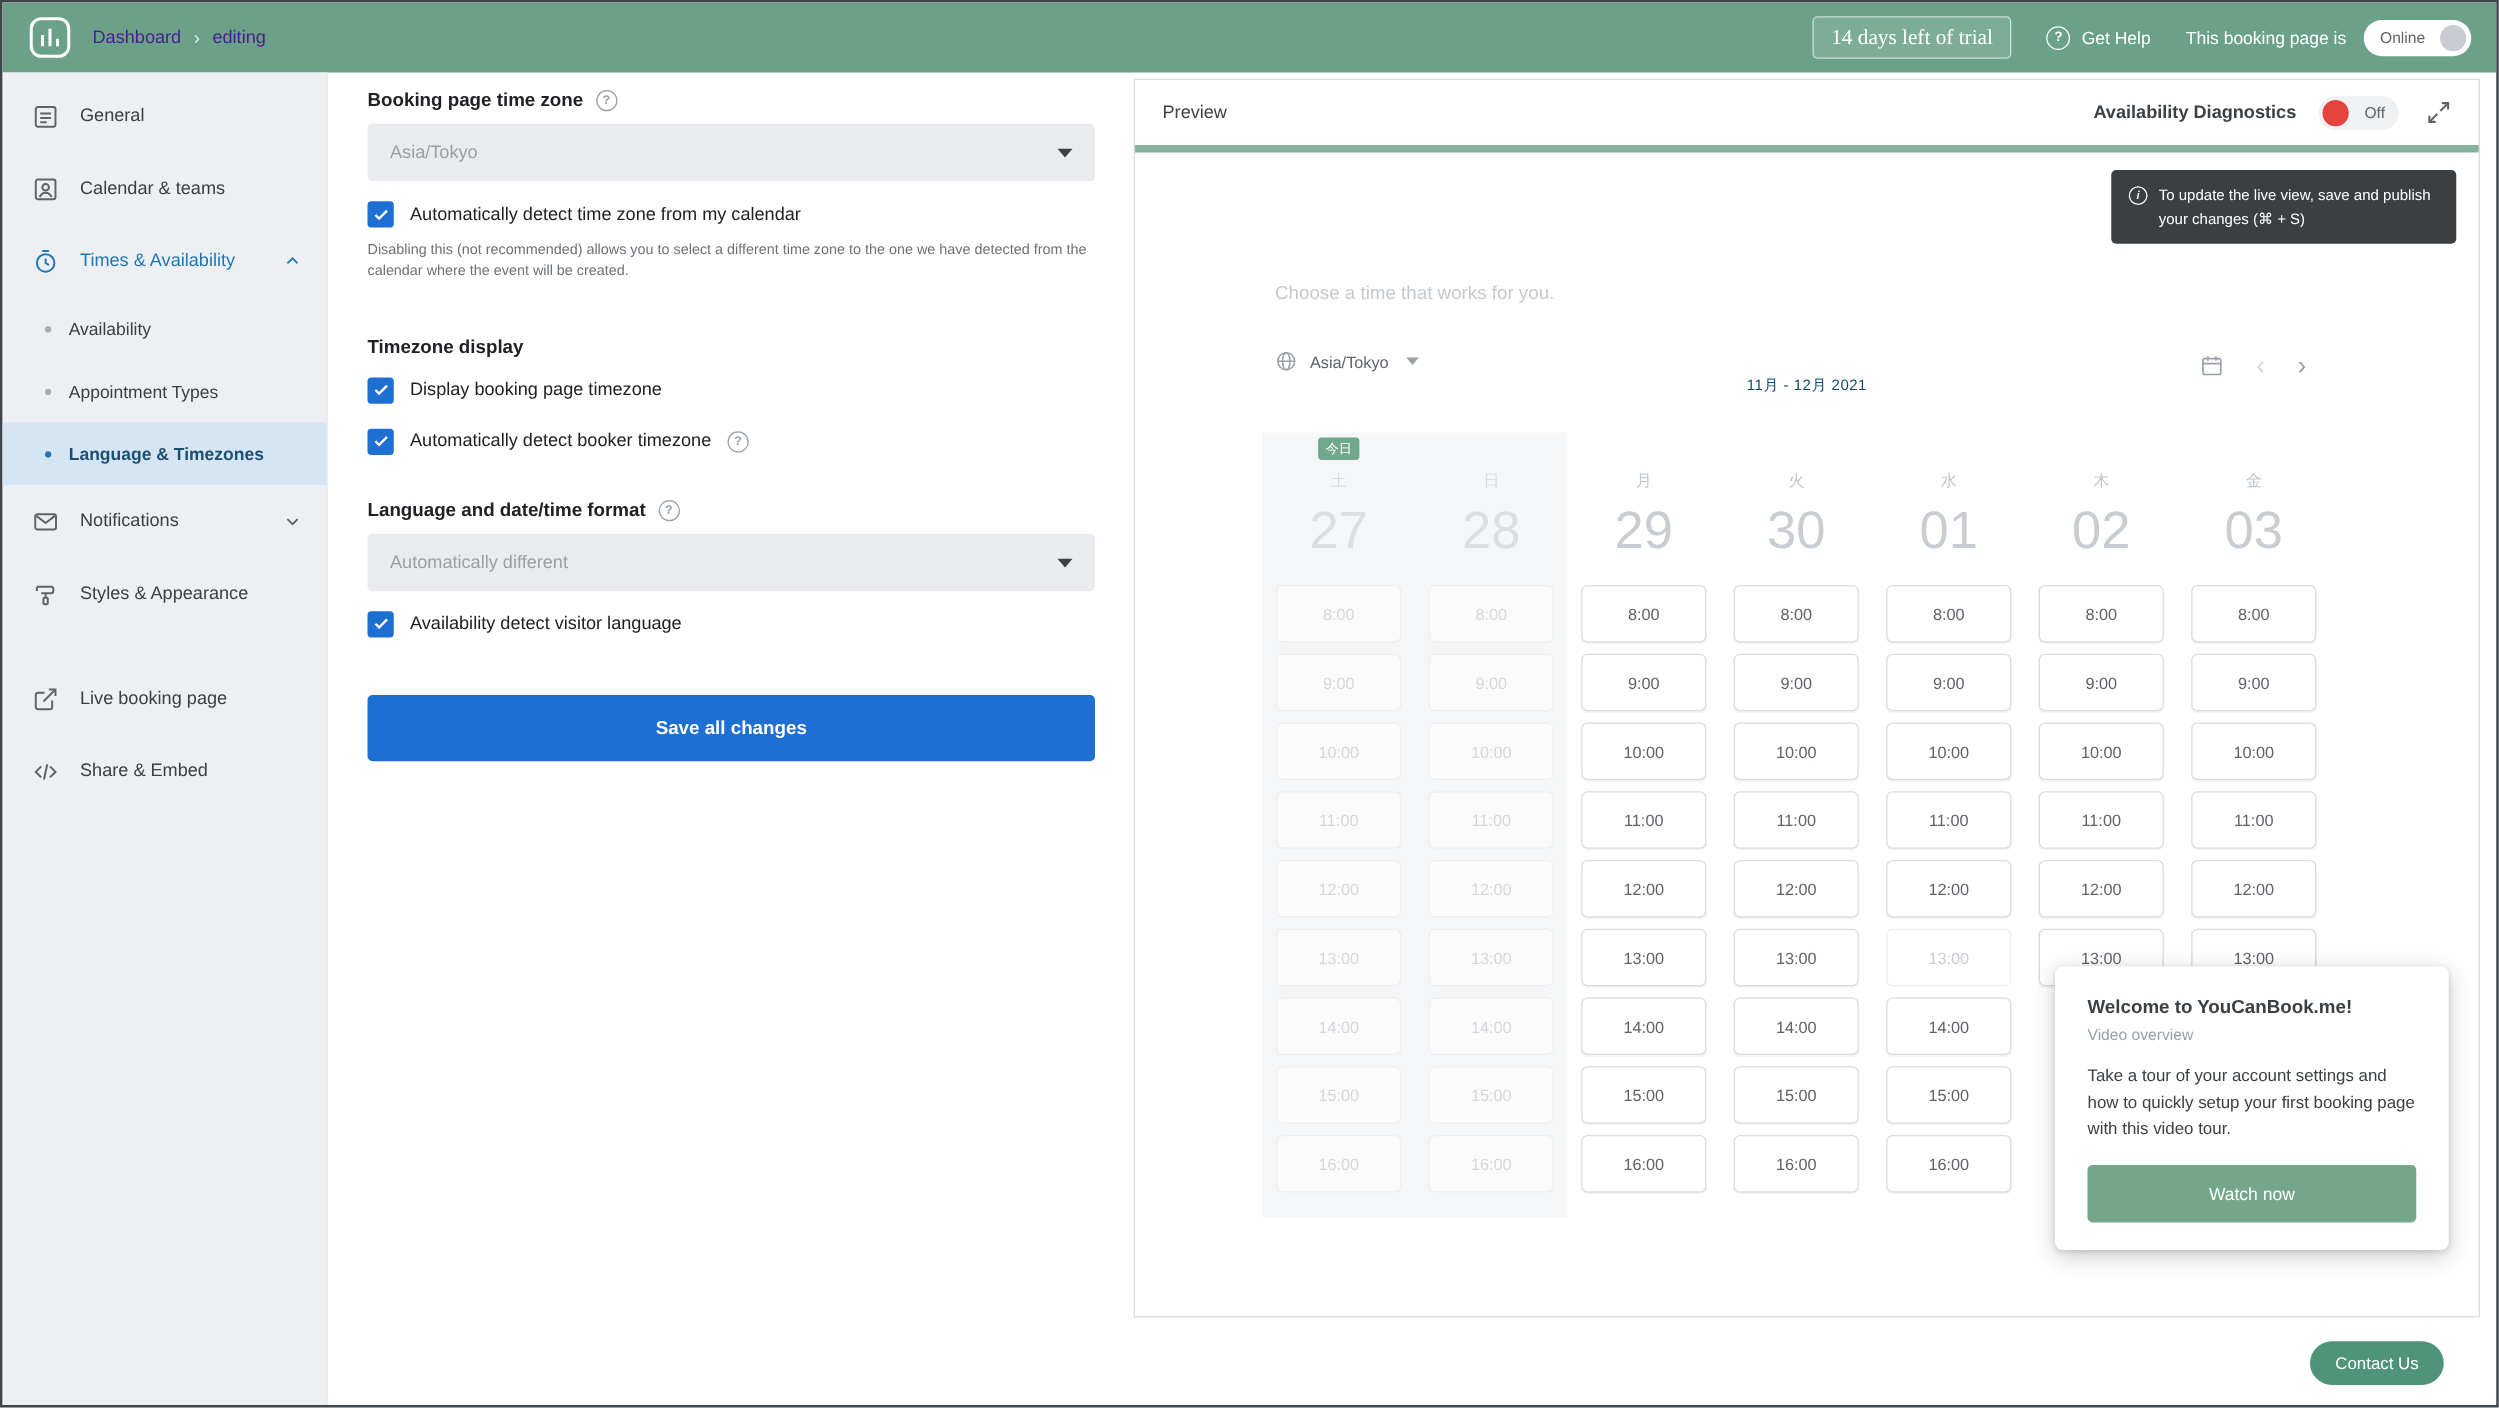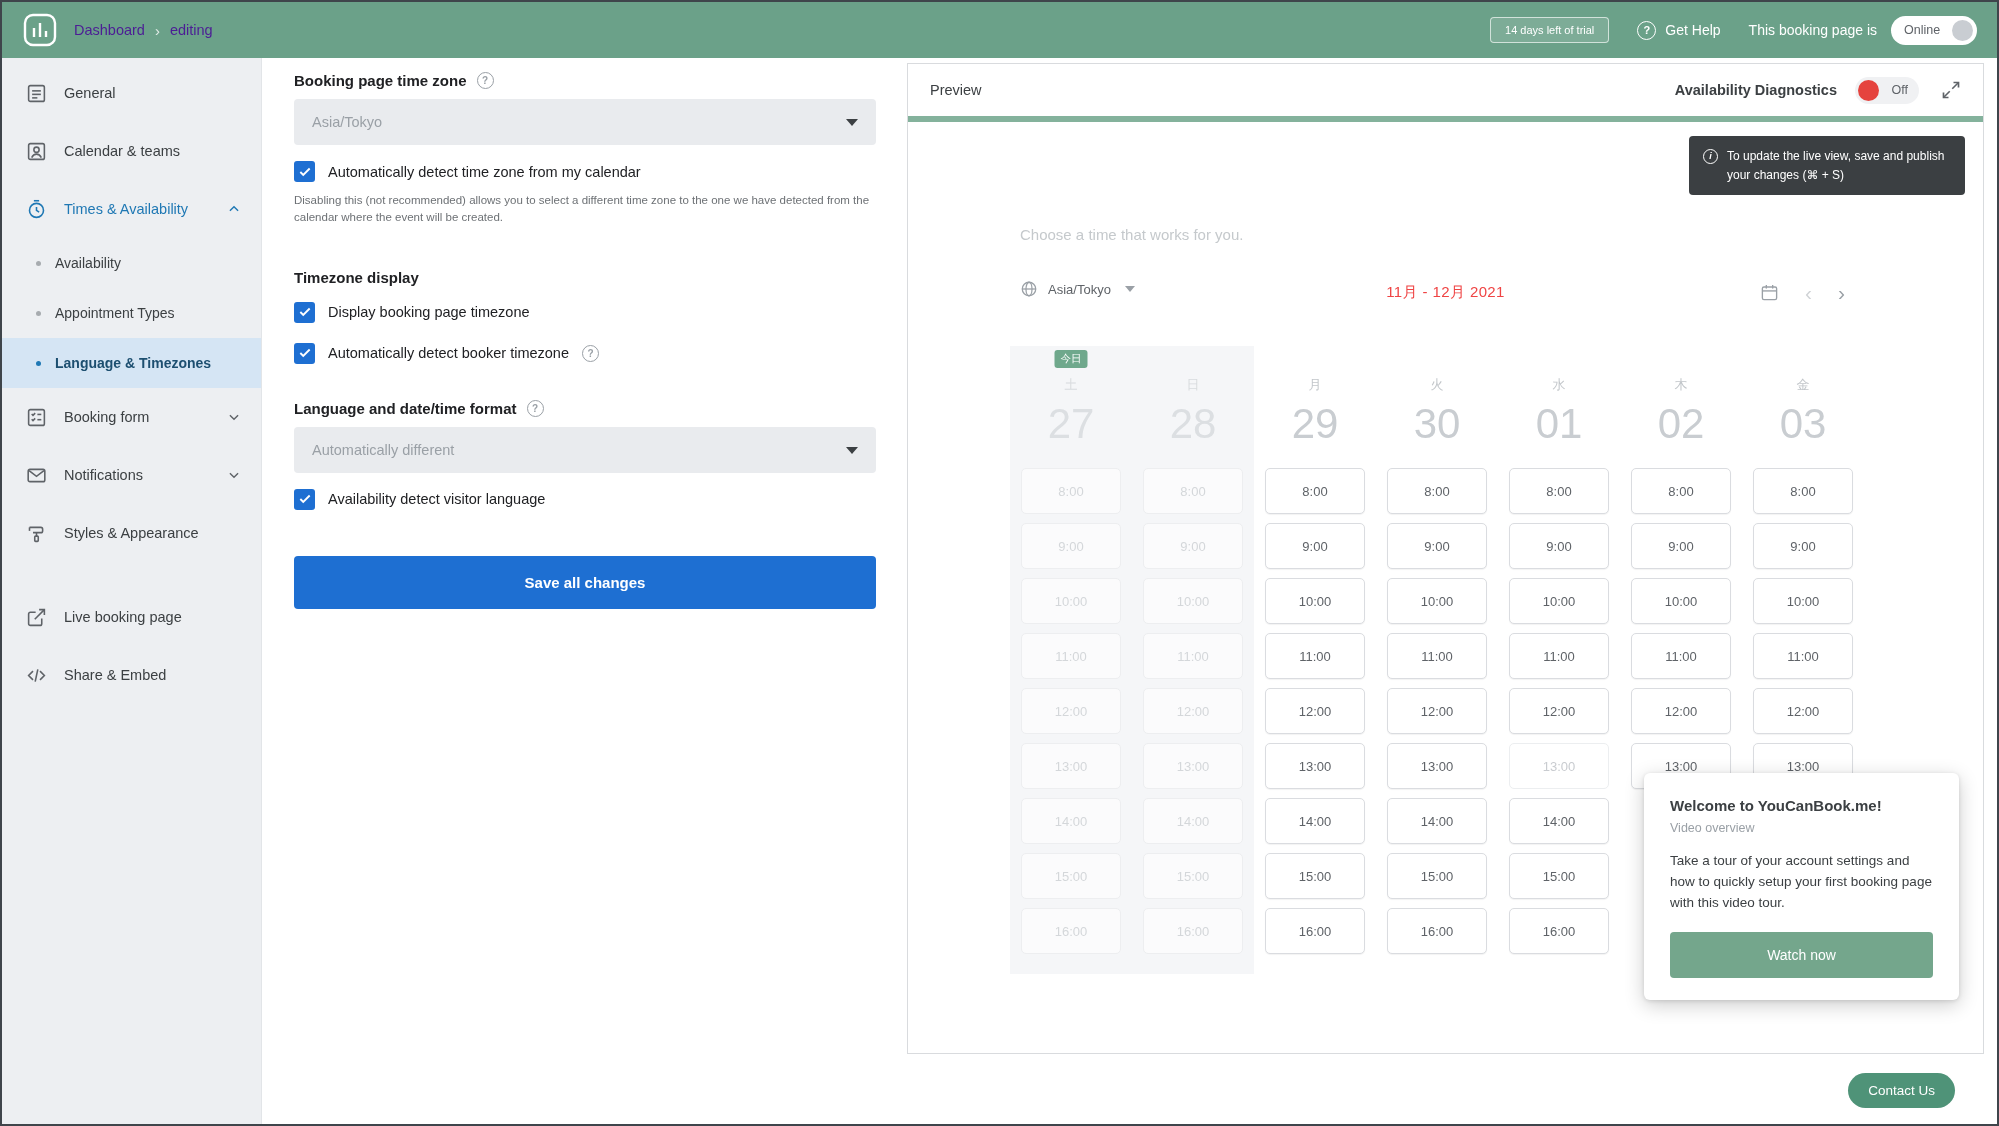--- a/index.html
+++ b/index.html
@@ -6,21 +6,21 @@
   html,body { width:1999px; height:1126px; }
   body { font-family: "Liberation Sans", sans-serif; background:#fff; }
   .frame { position:relative; width:1999px; height:1126px; border:2px solid #3f454b; overflow:hidden; background:#fff; }
 
   
   .topbar { height:56px; background:#6ba189; display:flex; align-items:center; padding:0 20px; color:#fff; }
   .logo { width:36px; height:36px; margin-right:16px; display:flex; align-items:center; justify-content:center; }
   .crumb { font-size:14.5px; color:#4c1d95; cursor:pointer; }
   .crumb-sep { margin:0 10px; opacity:.8; font-size:15px; }
   .topbar-right { margin-left:auto; display:flex; align-items:center; gap:28px; }
-  .trial-badge { border:1px solid rgba(255,255,255,.65); background:rgba(255,255,255,.12); border-radius:4px; padding:6px 14px; font-size:11px; }
+  .trial-badge { border:1px solid rgba(255,255,255,.65); background:rgba(255,255,255,.12); border-radius:4px; padding:6px 14px; font-size:17px;font-family:Liberation Serif, serif; }
   .gethelp { display:flex; align-items:center; gap:9px; font-size:14px; cursor:pointer; }
   .qmark { width:19px; height:19px; border-radius:50%; border:1.6px solid #fff; font-size:11px; display:flex; align-items:center; justify-content:center; font-weight:bold; }
   .status-wrap { display:flex; align-items:center; gap:14px; font-size:14px; }
   .online-toggle { position:relative; width:86px; height:29px; background:#fff; border-radius:15px; cursor:pointer; }
   .online-toggle .lab { position:absolute; left:13px; top:7px; font-size:12.5px; color:#5f6368; }
   .online-toggle .knob { position:absolute; right:4px; top:4px; width:21px; height:21px; border-radius:50%; background:#c9cdd2; }
 
   
   .sidebar { position:absolute; top:56px; left:0; width:260px; bottom:0; background:#edeff2; border-right:1px solid #e2e5e8; padding-top:6px; }
   .side-item { height:58px; display:flex; align-items:center; gap:17px; padding:0 20px 0 24px; font-size:14.5px; color:#3c4043; cursor:pointer; }
@@ -60,21 +60,21 @@
   .pv-body { position:relative; height:933px; }
 
   .pv-tooltip { position:absolute; right:18px; top:14px; width:276px; background:#3b3f42; color:#fff; border-radius:4px; padding:11px 14px; font-size:12px; line-height:1.55; display:flex; gap:9px; z-index:5; }
   .info-i { width:15px; height:15px; border-radius:50%; border:1.3px solid #fff; font-size:9px; display:flex; align-items:center; justify-content:center; flex:0 0 auto; margin-top:2px; font-style:italic; font-weight:bold; }
 
   .choose-text { position:absolute; left:112px; top:104px; font-size:15px; color:#c5c9cc; }
 
   .pv-toolbar { position:absolute; left:0; right:0; top:158px; height:34px; }
   .tz-select { position:absolute; left:112px; top:0; display:flex; align-items:center; gap:10px; font-size:13px; color:#5f6368; cursor:pointer; }
   .tz-caret { width:0; height:0; border-left:5px solid transparent; border-right:5px solid transparent; border-top:6px solid #9aa0a6; margin-left:4px; }
-  .month-range { position:absolute; left:50%; transform:translateX(-50%); top:3px; font-size:15px; color:#ef4444; letter-spacing:.4px; }
+  .month-range { position:absolute; left:50%; transform:translateX(-50%); top:20px; font-size:12px; color:#0c4a6e; letter-spacing:.4px; }
   .nav-group { position:absolute; right:138px; top:2px; display:flex; align-items:center; gap:26px; }
   .chev { font-size:21px; line-height:1; cursor:pointer; }
   .chev.prev { color:#d0d3d6; }
   .chev.next { color:#9aa0a6; }
 
   .calendar-grid { position:absolute; left:102px; top:224px; display:flex; }
   .day-col { width:122px; padding:30px 11px 20px; position:relative; text-align:center; }
   .day-col.muted { background:#f5f6f8; }
   .today-badge { position:absolute; top:4px; left:50%; transform:translateX(-50%); background:#6fa88c; color:#fff; font-size:10.5px; padding:2px 6px; border-radius:3px; white-space:nowrap; }
   .dow { font-size:13px; color:#c2c6ca; }
@@ -168,33 +168,20 @@
     </div>
     <div class="sub-item">
       <span class="bullet"></span>
       <span>Appointment Types</span>
     </div>
     <div class="sub-item selected">
       <span class="bullet"></span>
       <span>Language &amp; Timezones</span>
     </div>
 
-    <div class="side-item">
-      <svg width="21" height="21" viewBox="0 0 24 24" fill="none" stroke="#5f6368" stroke-width="1.8">
-          <rect x="3" y="3" width="18" height="18" rx="2"></rect>
-          <polyline points="6.5 8 8 9.5 10.5 7"></polyline>
-          <line x1="13" y1="8.5" x2="17.5" y2="8.5"></line>
-          <polyline points="6.5 14 8 15.5 10.5 13"></polyline>
-          <line x1="13" y1="14.5" x2="17.5" y2="14.5"></line>
-        </svg>
-      <span class="grow">Booking form</span>
-      <svg width="14" height="14" viewBox="0 0 24 24" fill="none" stroke="#5f6368" stroke-width="2.4">
-          <polyline points="5 9 12 16 19 9"></polyline>
-        </svg>
-    </div>
     <div class="side-item">
       <svg width="21" height="21" viewBox="0 0 24 24" fill="none" stroke="#5f6368" stroke-width="1.8">
           <rect x="2.5" y="5" width="19" height="14" rx="2"></rect>
           <polyline points="3.5 6.5 12 13 20.5 6.5"></polyline>
         </svg>
       <span class="grow">Notifications</span>
       <svg width="14" height="14" viewBox="0 0 24 24" fill="none" stroke="#5f6368" stroke-width="2.4">
           <polyline points="5 9 12 16 19 9"></polyline>
         </svg>
     </div>

